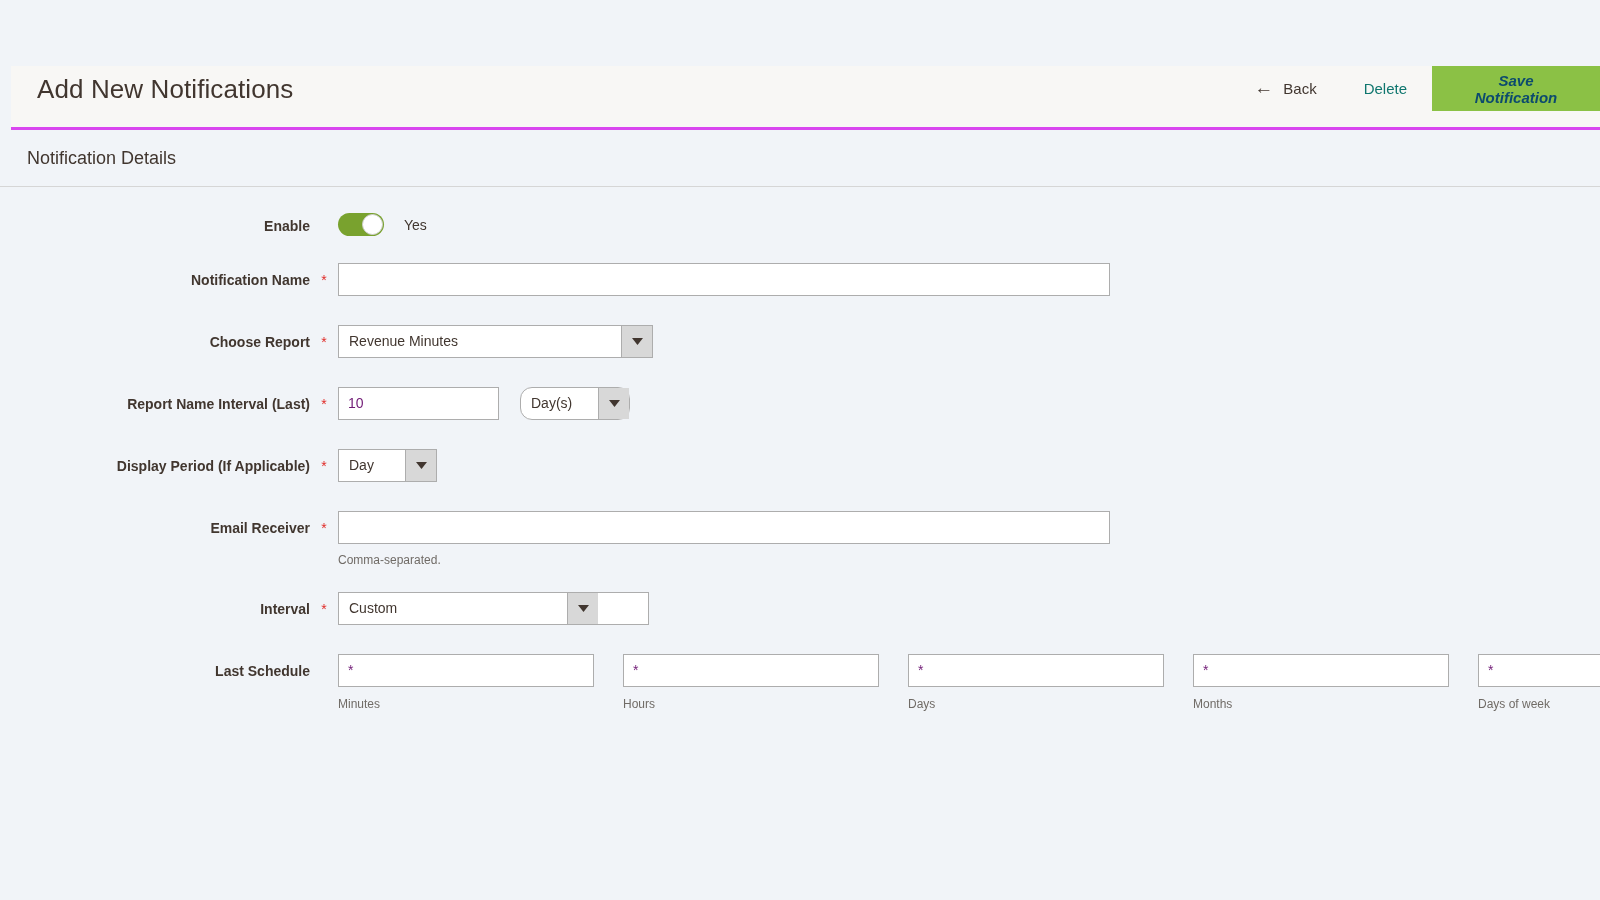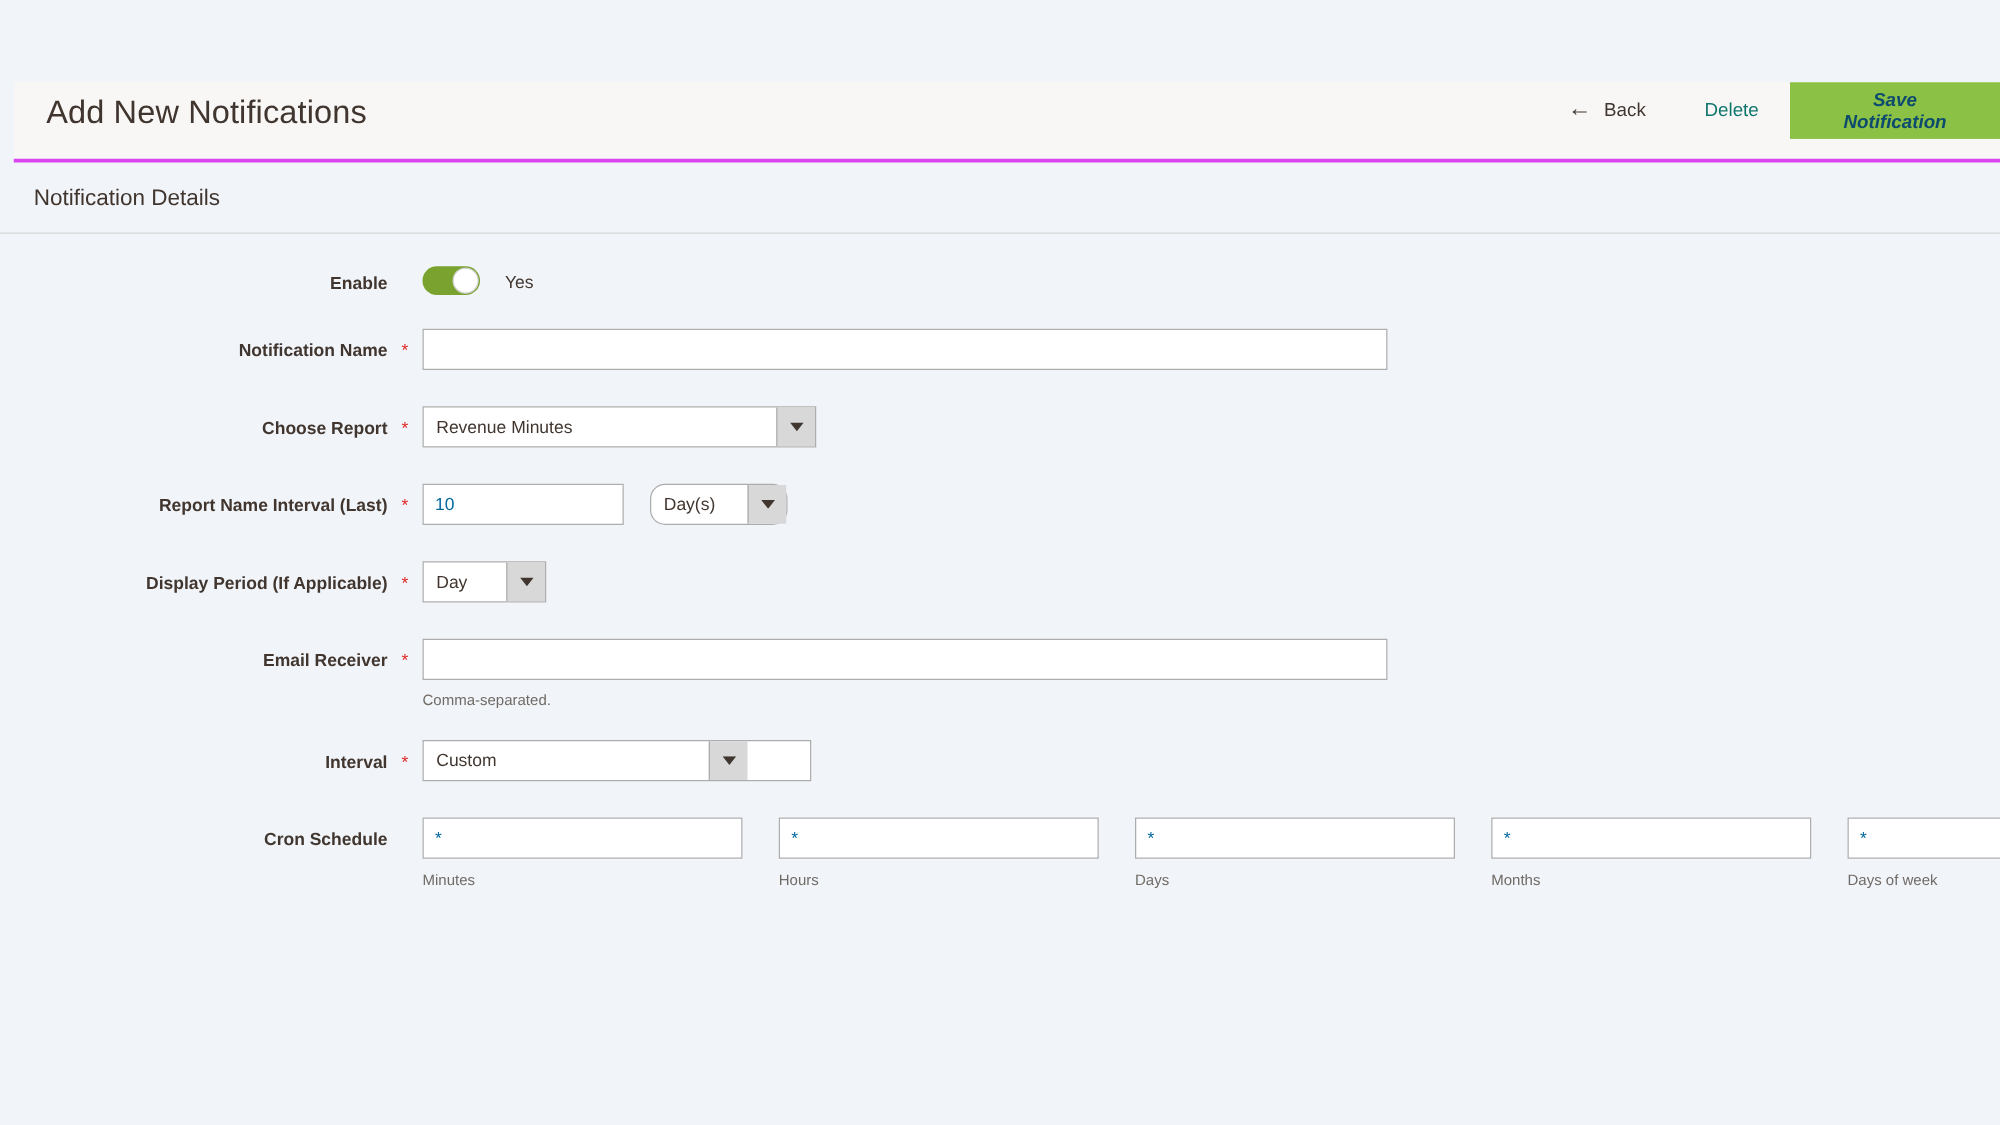--- a/index.html
+++ b/index.html
@@ -149,21 +149,21 @@
     padding-left: 0;
   }
 
   
   .txt-input {
     height: 33px;
     border: 1px solid #adadad;
     background: #ffffff;
     font-family: inherit;
     font-size: 14px;
-    color: #0369a1;
+    color: #701a75;
     padding: 0 9px;
     outline: none;
     border-radius: 0;
     display: block;
   }
   .txt-input.wide { width: 772px; }
   .txt-input.num  { width: 161px; }
   .txt-input.cron { width: 256px; }
 
   .select-wrap {
@@ -377,21 +377,21 @@
           <svg width="11" height="7" viewBox="0 0 11 7">
               <polygon points="0,0 11,0 5.5,7" fill="#41362f"></polygon>
             </svg>
         </span>
       </div>
     </div>
   </div>
 
   <div class="field-row row-cron">
     <div class="field-label-cell">
-      <span>Cron Schedule</span><span class="req-star"></span>
+      <span>Last Schedule</span><span class="req-star"></span>
     </div>
     <div class="field-control-cell">
       <div class="cron-group">
         <div class="cron-item">
           <input class="txt-input cron" type="text" value="*" style="">
           <span class="cron-sub">Minutes</span>
         </div>
         <div class="cron-item">
           <input class="txt-input cron" type="text" value="*" style="">
           <span class="cron-sub">Hours</span>

